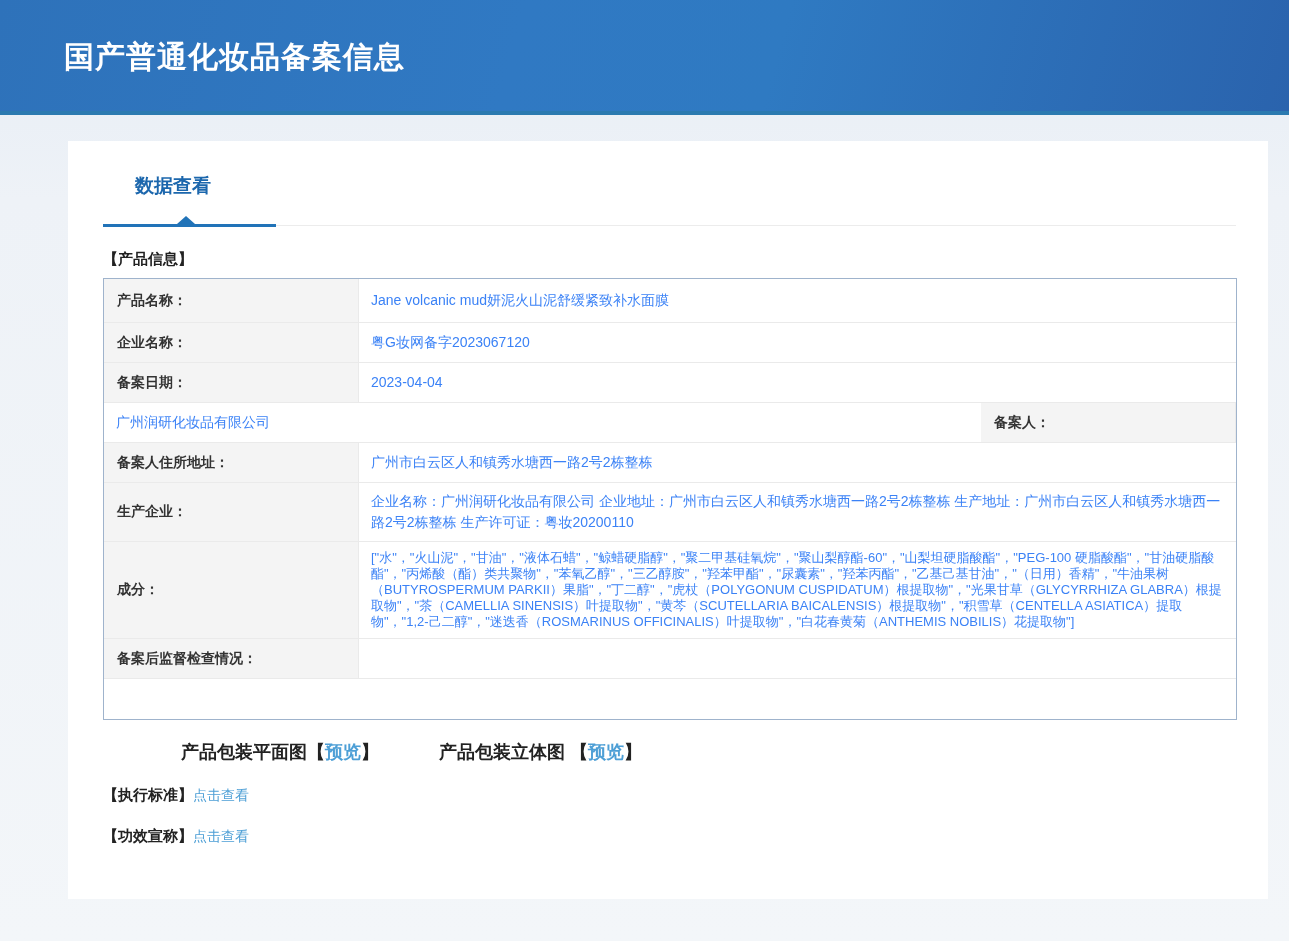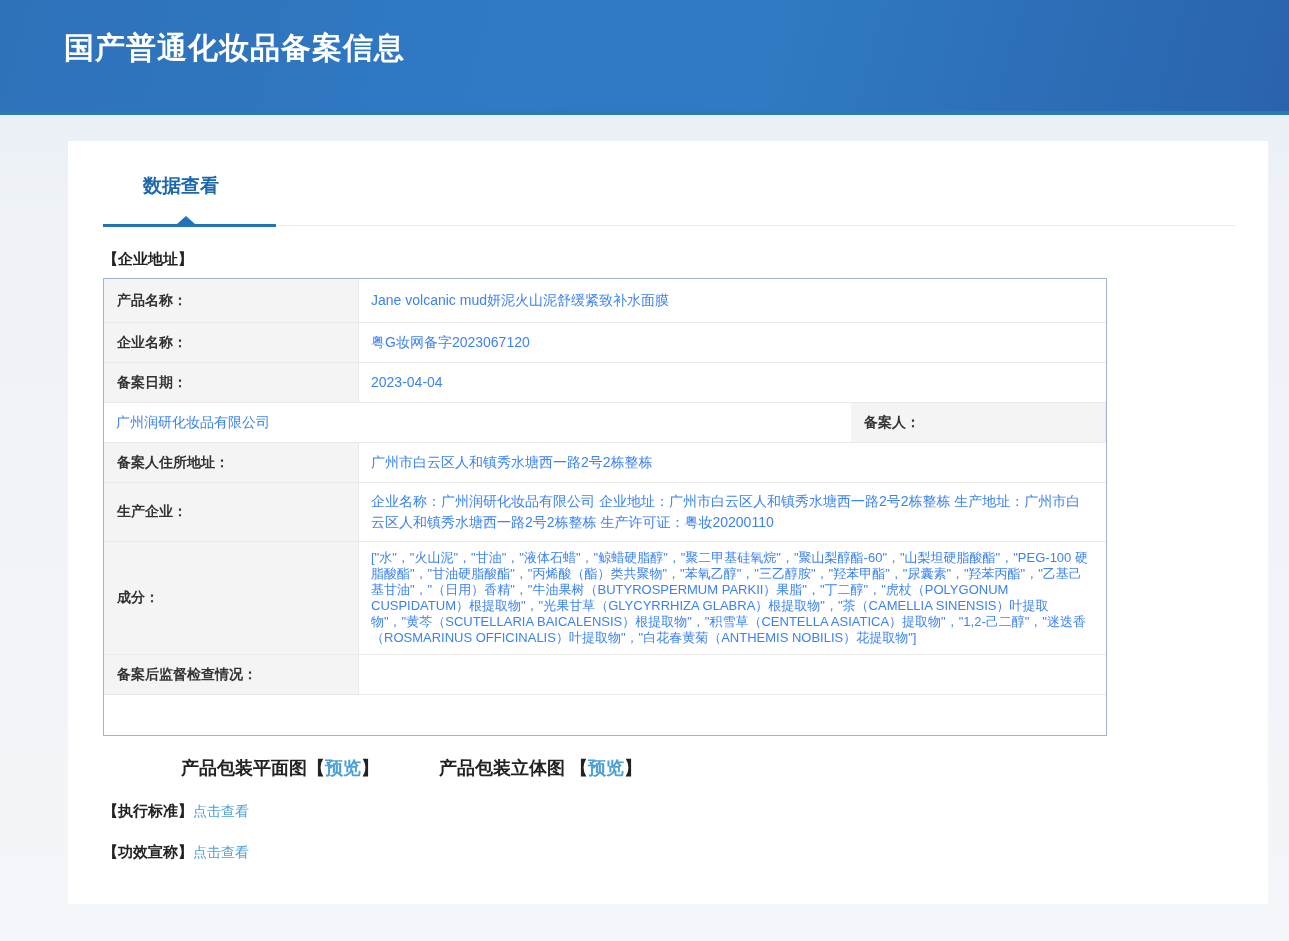--- a/index.html
+++ b/index.html
@@ -8,45 +8,45 @@
     font-family:"Liberation Sans","DejaVu Sans",sans-serif;
     background:linear-gradient(180deg,#e6edf5 0px,#eef2f7 200px,#f3f6f9 100%);
     overflow:hidden;
     color:#333;
   }
   
   .hero {
     height:115px;
     background:linear-gradient(105deg,#2e72ba 0%,#3079c3 40%,#2f7ac2 60%,#2a63ad 100%);
     border-bottom:4px solid #2b7ab0;
-    padding:28px 0 0 64px;
+    padding:37px 0 0 64px;
   }
   .hero h1 { color:#ffffff; font-size:30px; font-weight:bold; letter-spacing:1px; }
   
   .card {
     width:1200px;
     margin:26px 0 0 68px;
     min-height:758px;
     background:#ffffff;
     padding:32px 32px 42px 35px;
   }
   
   .tabs { position:relative; border-bottom:1px solid #ececec; padding-bottom:26px; }
-  .tab { margin-left:40px; font-size:19px; font-weight:bold; color:#1c67ad; cursor:pointer; }
+  .tab { margin-left:32px; font-size:19px; font-weight:bold; color:#1c67ad; cursor:pointer; }
   .tab-line { position:absolute; left:0; bottom:-2px; width:173px; height:3px; background:#2173b8; }
   .tab-caret {
     position:absolute; left:74px; bottom:1px;
     width:0; height:0;
     border-left:9px solid transparent; border-right:9px solid transparent;
     border-bottom:8px solid #2173b8;
   }
   
   .section-title { font-size:15px; font-weight:bold; color:#222; margin:24px 0 9px; }
   
-  .info-table { border:1px solid #9fb3cc; width:1004px; }
+  .info-table { border:1px solid #9fb3cc; width:1134px; }
   .info-row { display:flex; align-items:stretch; border-bottom:1px solid #eaeaea; min-height:40px; }
   .info-row:first-child { min-height:44px; }
   .info-row:last-child { border-bottom:none; }
   .cell.label {
     flex:0 0 255px; background:#f4f4f4; border-right:1px solid #eaeaea;
     display:flex; align-items:center;
     padding:8px 8px 8px 13px; font-size:14px; font-weight:bold; color:#333;
   }
   .cell.value {
     flex:1; display:flex; align-items:center;
@@ -72,21 +72,21 @@
 
   <main>
     <div class="card">
 
       <div class="tabs">
         <span class="tab">数据查看</span>
         <span class="tab-line"></span>
         <span class="tab-caret"></span>
       </div>
 
-      <h2 class="section-title">【企业地址】</h2>
+      <h2 class="section-title">【产品信息】</h2>
 
       <div class="info-table">
         <div class="info-row">
           <div class="cell label">产品名称：</div>
           <div class="cell value">Jane volcanic mud妍泥火山泥舒缓紧致补水面膜</div>
         </div>
 
         <div class="info-row">
           <div class="cell label">企业名称：</div>
           <div class="cell value">粤G妆网备字2023067120</div>

